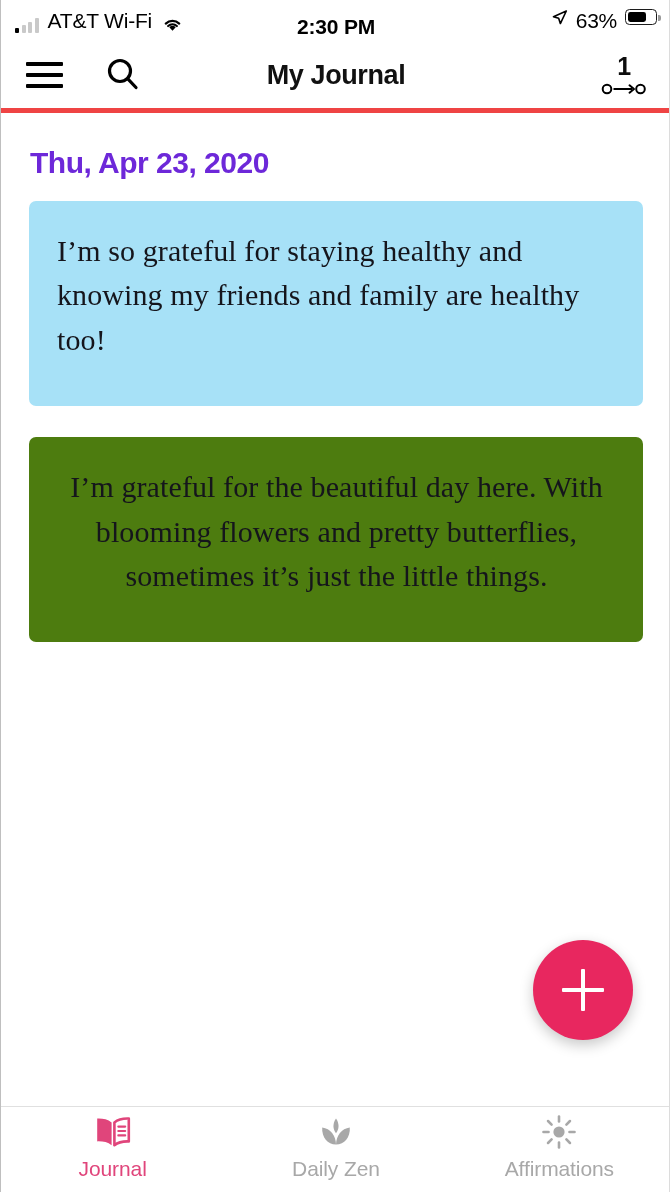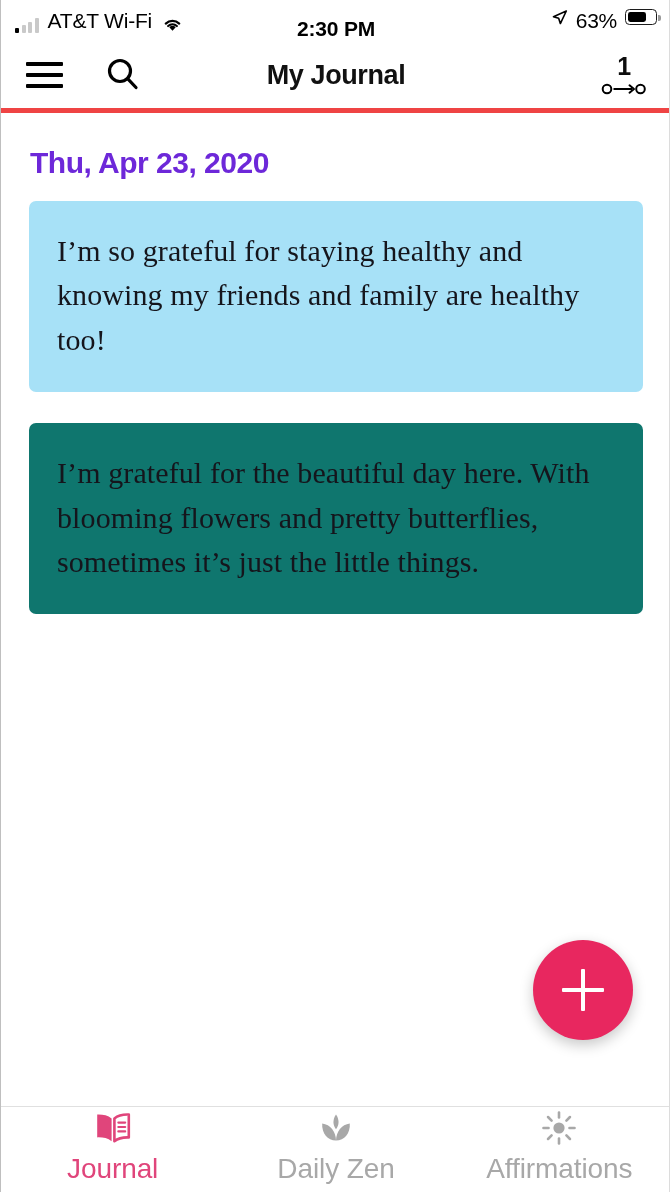--- a/index.html
+++ b/index.html
@@ -23,22 +23,22 @@
   
   .statusbar {
     position:absolute; top:0; left:0;
     width:670px; height:42px;
     display:flex; align-items:center;
     padding:0 14px;
     background:#ffffff;
   }
   .sb-left { display:flex; align-items:flex-end; gap:9px; flex:0 0 auto; }
   .sb-center {
-    position:absolute; left:0; right:0; top:17px; height:42px;
-    display:flex; justify-content:center;
+    position:absolute; left:0; right:0; top:6px; height:42px;
+    display:flex; align-items:center; justify-content:center;
     pointer-events:none;
   }
   .sb-right {
     margin-left:auto; display:flex; align-items:flex-start; gap:8px;
     flex:0 0 auto; position:relative; z-index:2;
   }
 
   .bars { display:flex; align-items:flex-end; gap:2.5px; height:16px; }
   .bars i { display:block; width:4px; border-radius:1px; background:#c9c9c9; }
   .bars i.on { background:#000; }
@@ -117,21 +117,21 @@
     margin:33px 0 0 29px;
     font-size:30px; font-weight:bold; color:#6d28d9;
     letter-spacing:-0.5px;
   }
 
   .entries { margin-top:21px; }
 
   .entry-card {
     margin:0 28px 31px 28px;
     border-radius:7px;
-    padding:28px 27px 30px 28px;
+    padding:28px 27px 44px 28px;
     font-family:"Liberation Serif", serif;
     font-size:30px;
     line-height:1.48;
     color:#15151c;
     letter-spacing:0.1px;
     cursor:pointer;
   }
 
   
   .fab {
@@ -154,21 +154,21 @@
     display:flex;
   }
   .tab {
     flex:1;
     display:flex; flex-direction:column;
     align-items:center; justify-content:center;
     gap:7px; cursor:pointer;
     padding-bottom:4px;
   }
   .tab-icon { height:36px; display:flex; align-items:center; justify-content:center; }
-  .tab-label { font-size:28px; letter-spacing:-0.1px; }
+  .tab-label { font-size:21px; letter-spacing:-0.1px; }
 
   .watermark {
     position:absolute; right:6px; bottom:9px;
     font-size:19px; color:#f0f0f0;
     pointer-events:none; user-select:none;
     letter-spacing:0.2px;
   }
 </style>
 </head>
 <body>
@@ -232,21 +232,21 @@
       </svg>
     </div>
   </div>
 
   <div class="content">
 
     <div class="date-header">Thu, Apr 23, 2020</div>
 
     <div class="entries" id="entries">
         <div class="entry-card" style="background: rgb(167, 225, 247);">I’m so grateful for staying healthy and knowing my friends and family are healthy too!</div>
-        <div class="entry-card" style="background: #0f766e;">I’m grateful for the beautiful day here. With blooming flowers and pretty butterflies, sometimes it’s just the little things.</div>
+        <div class="entry-card" style="background: #4d7c0f; text-align: center;">I’m grateful for the beautiful day here. With blooming flowers and pretty butterflies, sometimes it’s just the little things.</div>
       </div>
 
     <div class="fab" id="fab" style="background: rgb(232, 39, 95);">
       <span class="plus-v"></span>
       <span class="plus-h"></span>
     </div>
   </div>
 
   <div class="tabbar" id="tabbar">
       <div class="tab">

